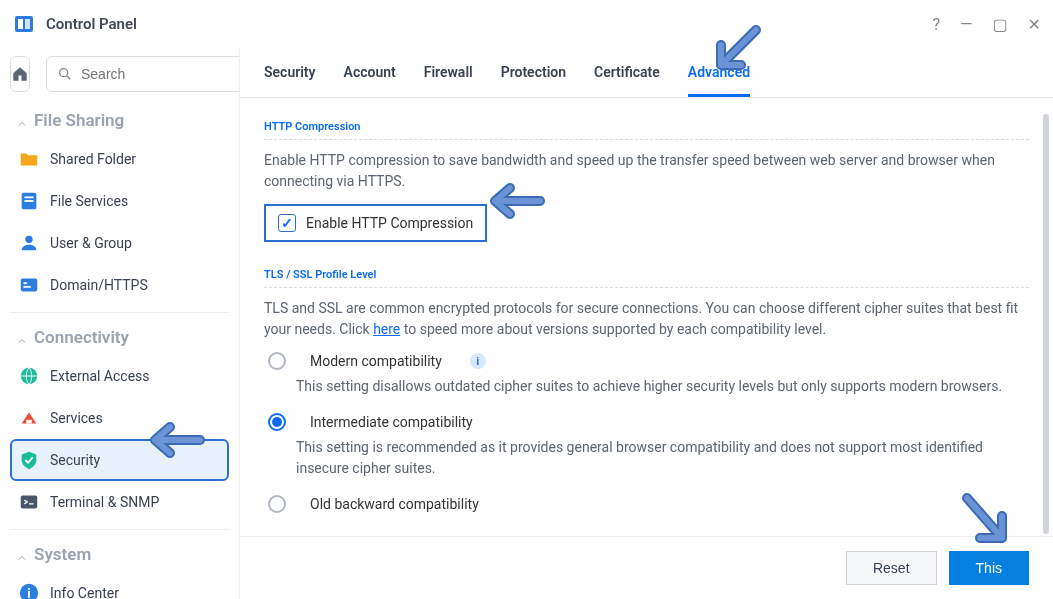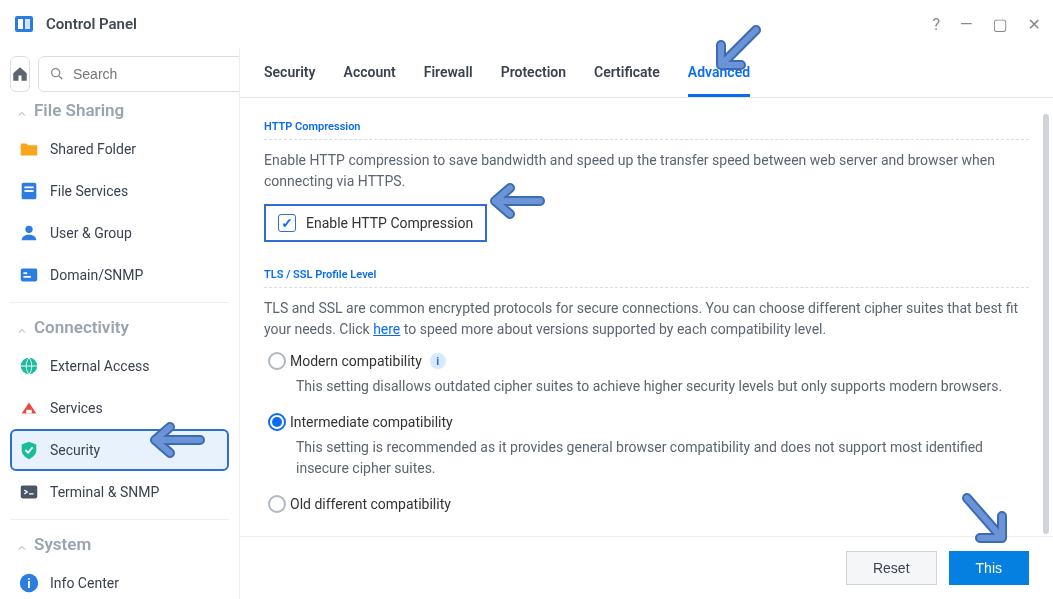--- a/index.html
+++ b/index.html
@@ -7,21 +7,21 @@
     
     .titlebar { height: 48px; display: flex; align-items: center; padding: 0 12px; }
     .titlebar-icon { width: 24px; height: 24px; margin-right: 10px; }
     .titlebar-title { font-weight: 600; font-size: 15px; color: #404854; flex: 1; }
     .titlebar-controls { display: flex; gap: 20px; align-items: center; color: #888; }
     .titlebar-controls span { cursor: pointer; font-size: 16px; }
     
     .body-wrap { display: flex; height: 551px; }
     
     .sidebar { width: 240px; padding: 8px 10px; border-right: 1px solid #eee; overflow-y: auto; }
-    .sidebar-top { display: flex; gap: 8px; }
+    .sidebar-top { display: flex; gap: 16px; margin-bottom: 10px; }
     .home-btn { width: 36px; height: 36px; border: 1px solid #ddd; border-radius: 6px; display: flex; align-items: center; justify-content: center; background: #fff; }
     .search-box { flex: 1; height: 36px; border: 1px solid #ddd; border-radius: 6px; display: flex; align-items: center; padding: 0 10px; gap: 8px; color: #999; }
     .search-box input { border: none; outline: none; flex: 1; font-size: 14px; color: #333; }
     
     .section-header { display: flex; align-items: flex-end; gap: 6px; padding: 8px 6px; color: #9aa3af; font-weight: 600; font-size: 17px; }
     .sidebar-item { display: flex; align-items: center; gap: 10px; padding: 10px 8px; border-radius: 6px; cursor: pointer; color: #3a4250; }
     .sidebar-item.active { background: #e8f2fc; border: 2px solid #2c6fd1; padding: 8px 6px; }
     .sidebar-item-icon { width: 22px; height: 22px; display: flex; align-items: center; justify-content: center; flex-shrink: 0; }
     .divider { height: 1px; background: #eee; margin: 6px 0; }
     
@@ -34,21 +34,21 @@
     .scrollbar-vis { position:absolute; right:4px; top:16px; width:6px; height:420px; background:#d0d4da; border-radius:3px; }
     
     .section-title { color: #0a6cf5; font-weight: 600; font-size: 11px; padding: 6px 0; border-bottom: 1px dashed #d8dde4; margin-bottom: 10px; }
     .section-desc { color: #5c6570; line-height: 1.5; margin-bottom: 12px; }
     
     .checkbox-box { display: inline-flex; align-items: center; gap: 10px; border: 2px solid #2c6fd1; padding: 8px 12px; margin-bottom: 20px; }
     .checkbox { width: 18px; height: 18px; border: 1px solid #2c6fd1; border-radius: 3px; display: flex; align-items: center; justify-content: center; color: #0a6cf5; font-weight: bold; }
     
     .radio-group { padding-left: 4px; }
     .radio-option { margin-bottom: 16px; }
-    .radio-row { display: flex; align-items: center; gap: 4px; margin-bottom: 6px; }
+    .radio-row { display: flex; align-items: center; gap: 24px; margin-bottom: 6px; }
     .radio { width: 18px; height: 18px; border: 2px solid #b0b7c0; border-radius: 50%; display: flex; align-items: center; justify-content: center; }
     .radio.selected { border-color: #0a6cf5; }
     .radio.selected::after { content: ""; width: 10px; height: 10px; background: #0a6cf5; border-radius: 50%; }
     .radio-desc { padding-left: 28px; color: #5c6570; line-height: 1.5; }
     .info-badge { width: 16px; height: 16px; border-radius: 50%; background: #d6e9ff; color: #2c6fd1; font-size: 11px; font-weight: bold; display: inline-flex; align-items: center; justify-content: center; margin-left: 4px; }
     
     a.link { color: #0a6cf5; text-decoration: underline; }
     
     .footer { position: absolute; bottom: 0; left: 0; right: 0; padding: 14px 24px; display: flex; justify-content: flex-end; gap: 12px; background: #fff; border-top: 1px solid #eee; }
     .btn { padding: 8px 26px; border-radius: 0; border: 1px solid #d0d4da; background: #f4f6f8; cursor: pointer; font-size: 14px; color: #3a4250; }
@@ -127,21 +127,21 @@
       <span>User &amp; Group</span>
     </div>
     <div class="sidebar-item">
       <span class="sidebar-item-icon">
           <svg width="22" height="22" viewBox="0 0 24 24">
             <rect x="3" y="5" width="18" height="14" rx="2" fill="#2b7de0"></rect>
             <rect x="6" y="9" width="4" height="2" fill="#fff"></rect>
             <rect x="6" y="13" width="8" height="2" fill="#fff"></rect>
           </svg>
         </span>
-      <span>Domain/SNMP</span>
+      <span>Domain/HTTPS</span>
     </div>
 
     <div class="divider"></div>
     <div class="section-header">
       <svg width="12" height="12" viewBox="0 0 24 24">
           <path d="M6 15 L12 9 L18 15" stroke="#9aa3af" stroke-width="2" fill="none"></path>
         </svg>
       <span>Connectivity</span>
     </div>
     <div class="sidebar-item">
@@ -236,21 +236,21 @@
         <div class="radio-option">
           <div class="radio-row">
             <span class="radio selected"></span>
             <span>Intermediate compatibility</span>
           </div>
           <div class="radio-desc">This setting is recommended as it provides general browser compatibility and does not support most identified insecure cipher suites.</div>
         </div>
         <div class="radio-option">
           <div class="radio-row">
             <span class="radio"></span>
-            <span>Old different compatibility</span>
+            <span>Old backward compatibility</span>
           </div>
         </div>
       </div>
     </div>
 
     <div class="footer">
       <button class="btn">Reset</button>
       <button class="btn primary">This</button>
     </div>
 

